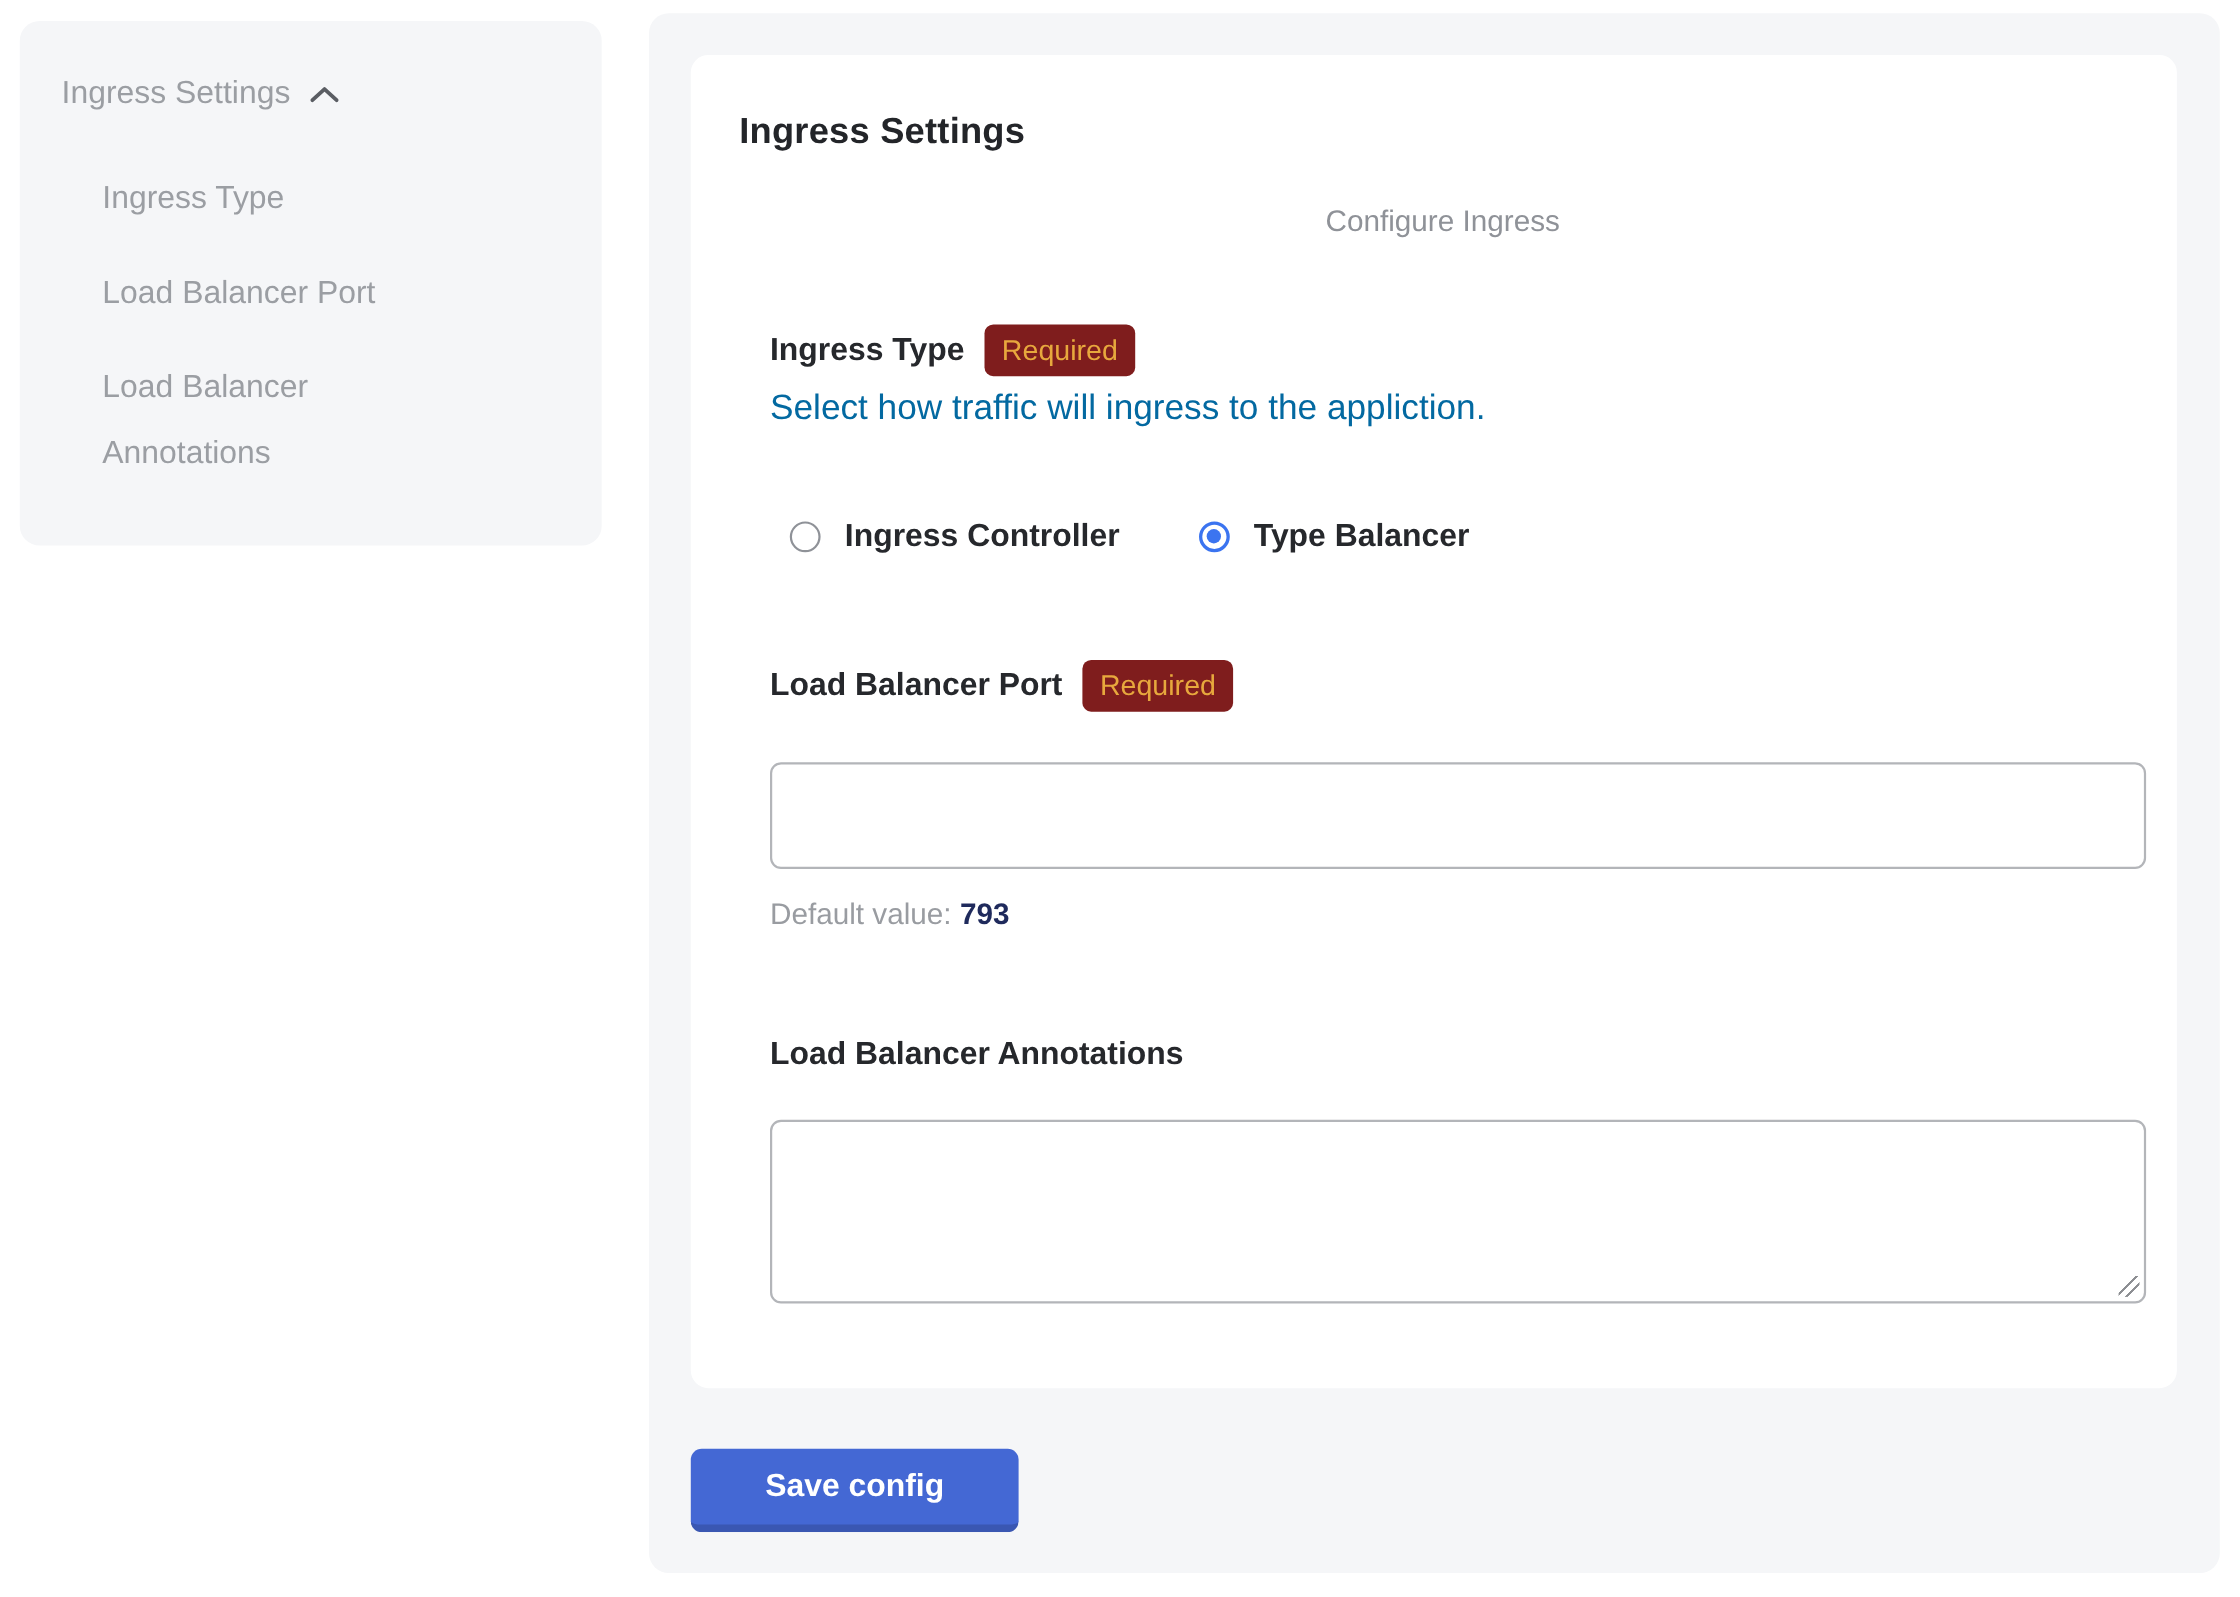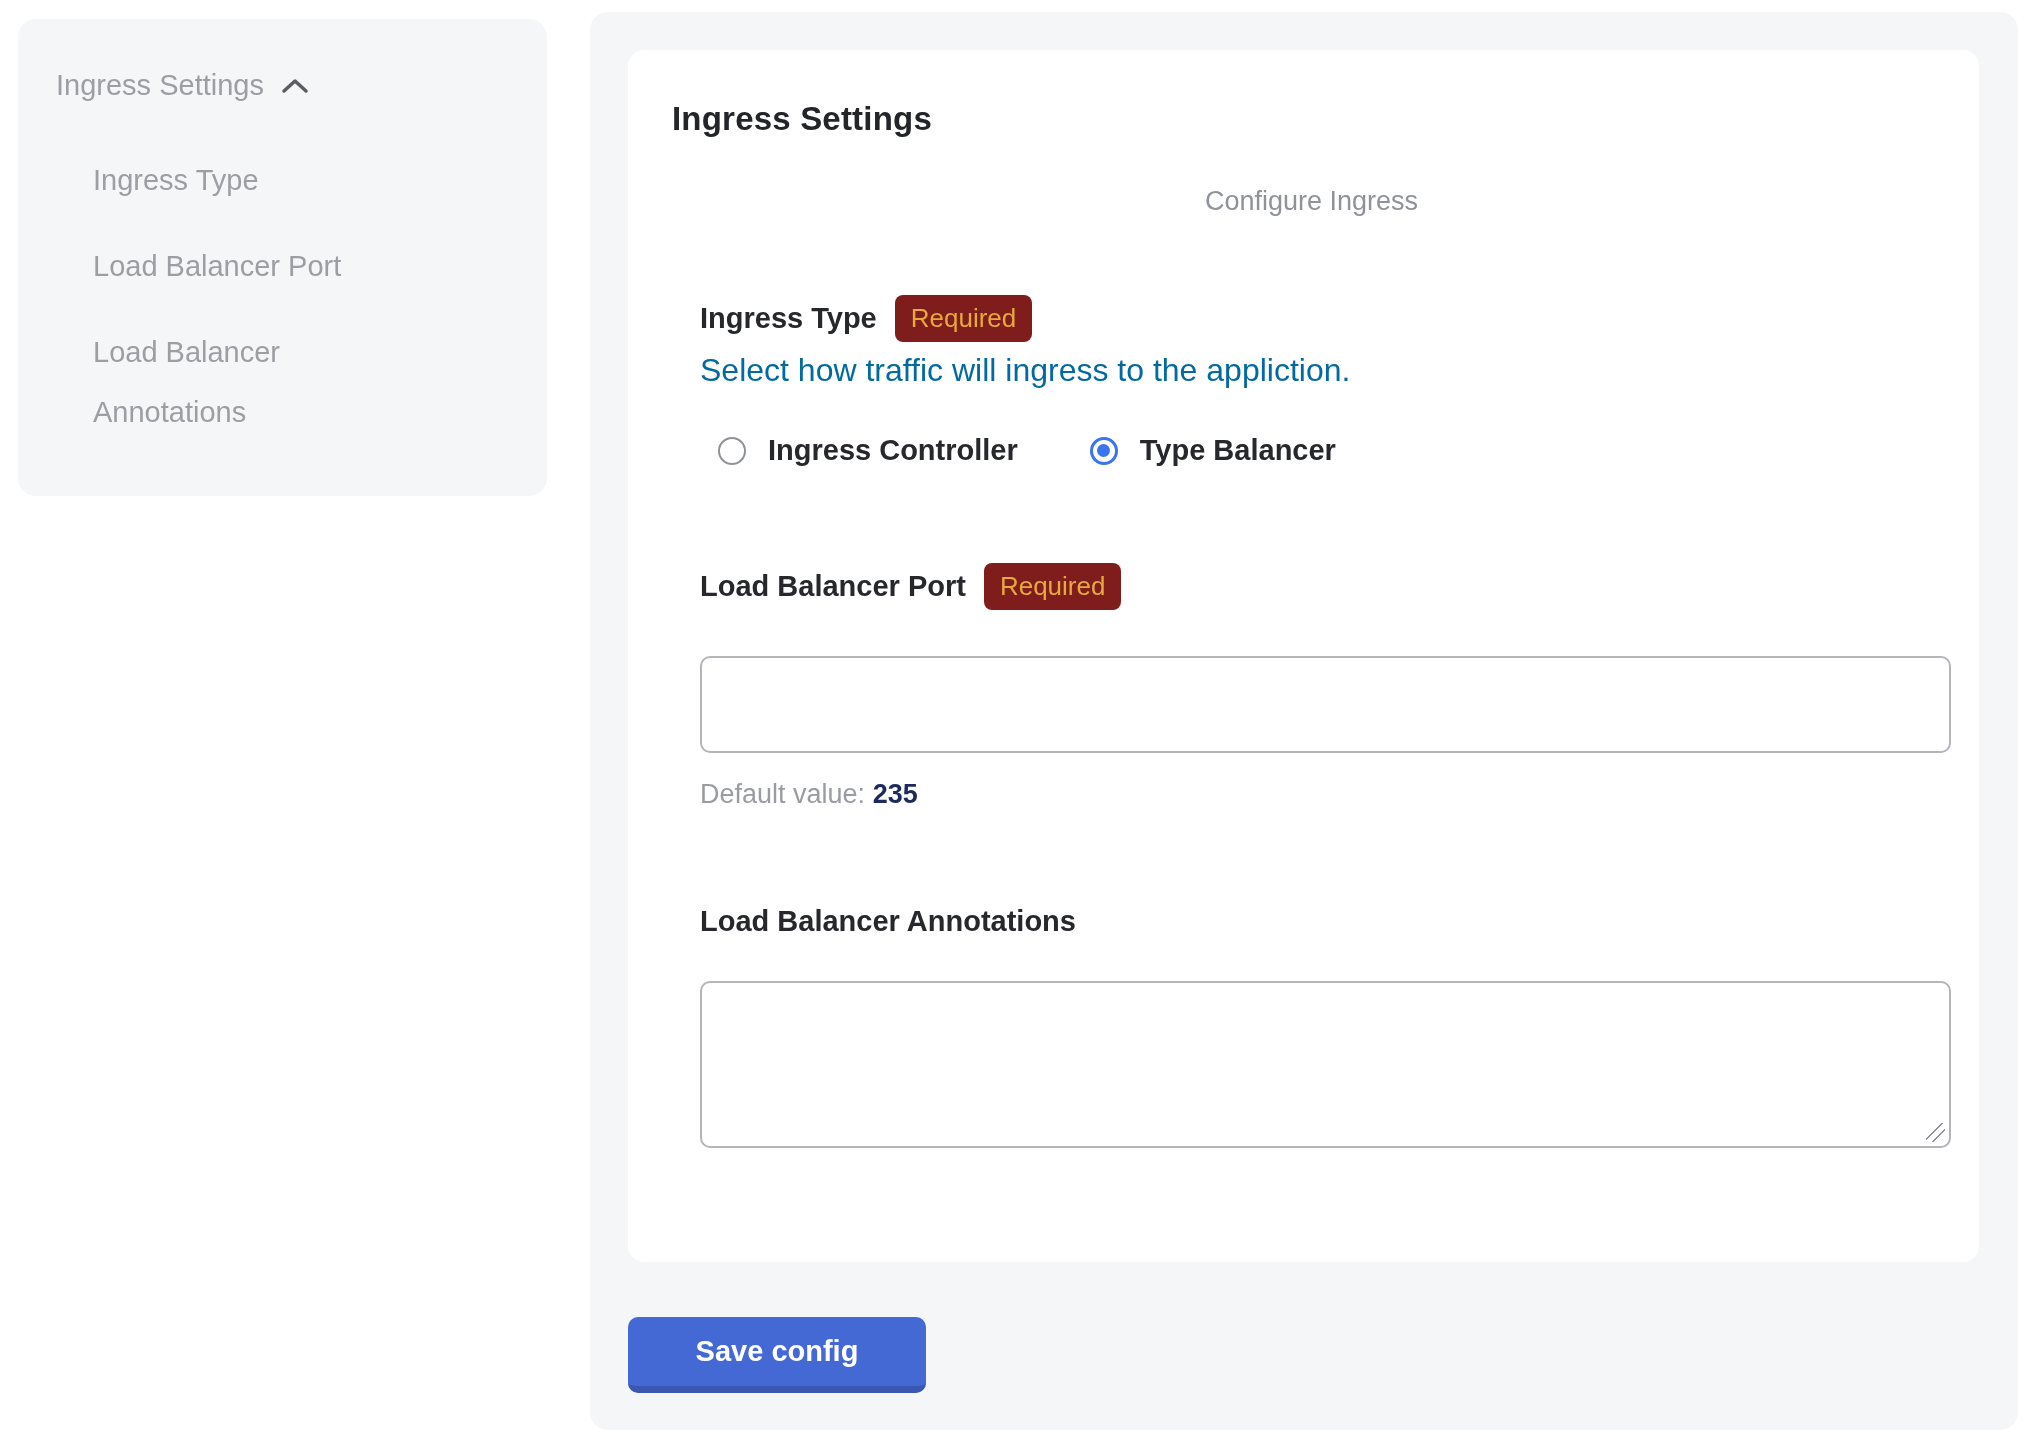--- a/index.html
+++ b/index.html
@@ -58,21 +58,21 @@
   .section-title-row { display: flex; align-items: center; gap: 18px; min-height: 47px; }
   .section-title { font-size: 29px; font-weight: 700; color: #26282c; }
   .required-badge {
     background: #7f1d1d; color: #e7a83d;
     font-size: 26px; padding: 8px 16px; border-radius: 8px;
     line-height: 1.2;
   }
   .section-desc { margin-top: 10px; font-size: 32px; color: #0369a1; }
 
   
-  .radio-row { display: flex; align-items: center; gap: 72px; margin: 45px 0 0 18px; }
+  .radio-row { display: flex; align-items: center; gap: 72px; margin: 82px 0 0 18px; }
   .radio-option { display: flex; align-items: center; gap: 22px; cursor: pointer; }
   .radio-circle {
     width: 28px; height: 28px; border-radius: 50%;
     border: 2.5px solid #8f9298; background: #fff;
     display: flex; align-items: center; justify-content: center; flex: none;
   }
   .radio-circle.checked { border: 3px solid #3b74f0; }
   .radio-circle.checked::after {
     content: ""; width: 13px; height: 13px; border-radius: 50%; background: #3b74f0;
   }
@@ -163,21 +163,21 @@
       <div class="section-lb-port">
         <div class="section-title-row">
           <span class="section-title">Load Balancer Port</span>
           <span class="required-badge">Required</span>
         </div>
 
         <input class="text-input" type="text" value="" style="">
 
         <div class="default-line">
           <span>Default value:</span>
-          <span class="default-value">235</span>
+          <span class="default-value">793</span>
         </div>
       </div>
 
       <div class="section-lb-annotations">
         <div class="section-title-row">
           <span class="section-title">Load Balancer Annotations</span>
         </div>
 
         <div class="textarea-wrap">
           <textarea class="annotations-textarea" style=""></textarea>

